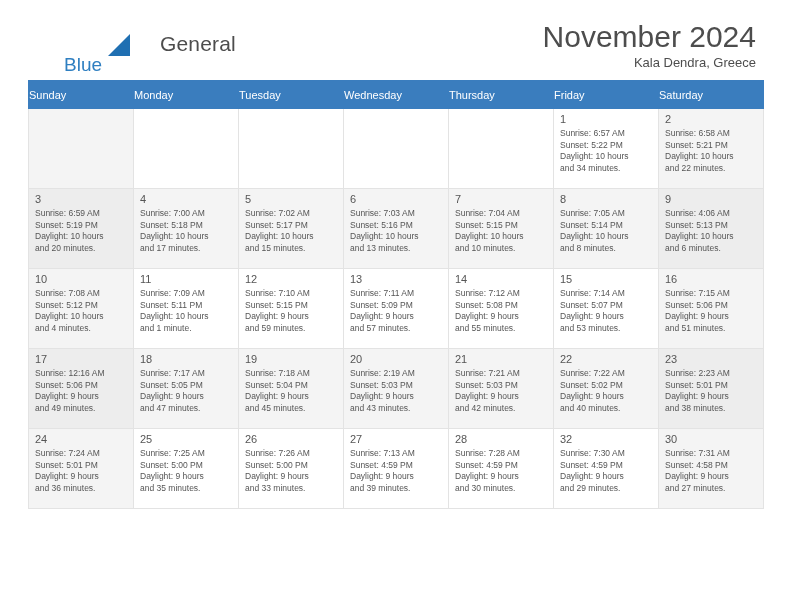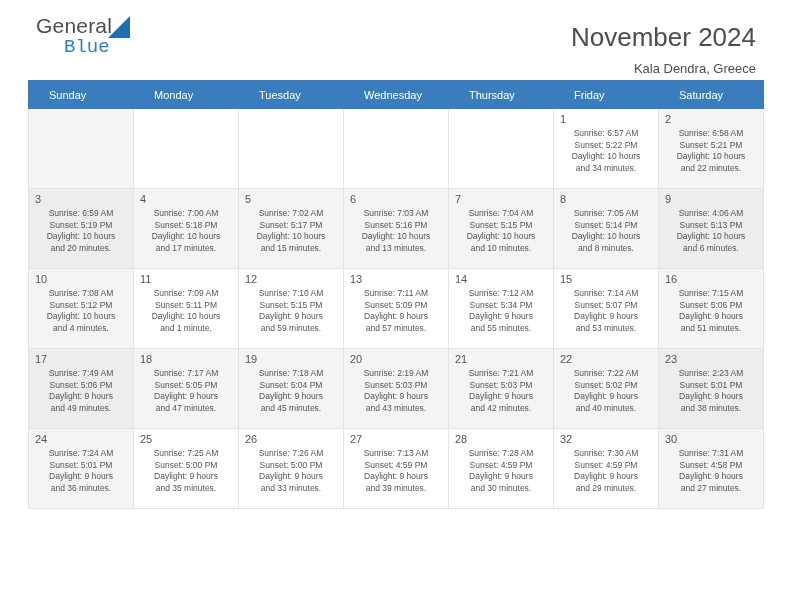--- a/index.html
+++ b/index.html
@@ -22,80 +22,80 @@
     padding: 0 28px;
   }
   
   .header {
     position: relative;
     height: 76px;
   }
   .logo {
     position: absolute;
     left: 8px;
-    top: 14px;
+    top: 32px;
     width: 200px;
     height: 50px;
+    text-align: right;
   }
   .logo-general {
     font-size: 21px;
     color: #4d4d4d;
     letter-spacing: 0.2px;
     font-family: "Liberation Sans", sans-serif;
   }
   .logo-blue {
     position: absolute;
     left: 28px;
     top: 22px;
     font-size: 19px;
     color: #2f7fc1;
-    font-family: Liberation Mono, monospace;
   }
   .logo-flag {
     position: absolute;
     left: 72px;
     top: 2px;
     width: 0;
     height: 0;
     border-left: 22px solid transparent;
     border-bottom: 22px solid #1f6fb2;
   }
   .title-block {
     position: absolute;
     right: 8px;
     top: 22px;
     text-align: right;
   }
   .cal-title {
-    font-size: 26px;
+    font-size: 30px;
     color: #4d4d4d;
     font-weight: normal;
     line-height: 30px;
     white-space: nowrap;
   }
   .cal-subtitle {
-    margin-top: 9px;
+    margin-top: 3px;
     font-size: 13px;
     color: #4d4d4d;
     white-space: nowrap;
   }
   
   table.calendar {
     width: 736px;
     border-collapse: collapse;
     table-layout: fixed;
     margin-top: 4px;
   }
   table.calendar th {
     background: #3a7dbe;
     color: #ffffff;
     font-size: 11px;
     font-weight: normal;
     text-align: left;
-    padding: 5px 20px;
+    padding: 5px 0;
     height: 17px;
     border: 1px solid #3a7dbe;
   }
   table.calendar td {
     vertical-align: top;
     border: 1px solid #e3e3e3;
     height: 72px;
     padding: 3px 6px 4px 6px;
     background: #ffffff;
   }
@@ -111,21 +111,20 @@
   .daynum {
     font-size: 11px;
     color: #555555;
     line-height: 14px;
     margin-bottom: 2px;
   }
   .info {
     font-size: 8.5px;
     color: #555555;
     line-height: 11.6px;
-    text-align: center;
   }
   .info div {
     white-space: nowrap;
   }
   .empty-cell {
     height: 72px;
   }
 </style>
 </head>
 <body>
@@ -281,21 +280,21 @@
               <div>Sunrise: 7:11 AM</div>
               <div>Sunset: 5:09 PM</div>
               <div>Daylight: 9 hours</div>
               <div>and 57 minutes.</div>
             </div>
           </td>
           <td>
             <div class="daynum">14</div>
             <div class="info">
               <div>Sunrise: 7:12 AM</div>
-              <div>Sunset: 5:34 PM</div>
+              <div>Sunset: 5:08 PM</div>
               <div>Daylight: 9 hours</div>
               <div>and 55 minutes.</div>
             </div>
           </td>
           <td>
             <div class="daynum">15</div>
             <div class="info">
               <div>Sunrise: 7:14 AM</div>
               <div>Sunset: 5:07 PM</div>
               <div>Daylight: 9 hours</div>
@@ -309,21 +308,21 @@
               <div>Sunset: 5:06 PM</div>
               <div>Daylight: 9 hours</div>
               <div>and 51 minutes.</div>
             </div>
           </td>
         </tr>
         <tr class="alt">
           <td class="weekend">
             <div class="daynum">17</div>
             <div class="info">
-              <div>Sunrise: 7:49 AM</div>
+              <div>Sunrise: 12:16 AM</div>
               <div>Sunset: 5:06 PM</div>
               <div>Daylight: 9 hours</div>
               <div>and 49 minutes.</div>
             </div>
           </td>
           <td>
             <div class="daynum">18</div>
             <div class="info">
               <div>Sunrise: 7:17 AM</div>
               <div>Sunset: 5:05 PM</div>

